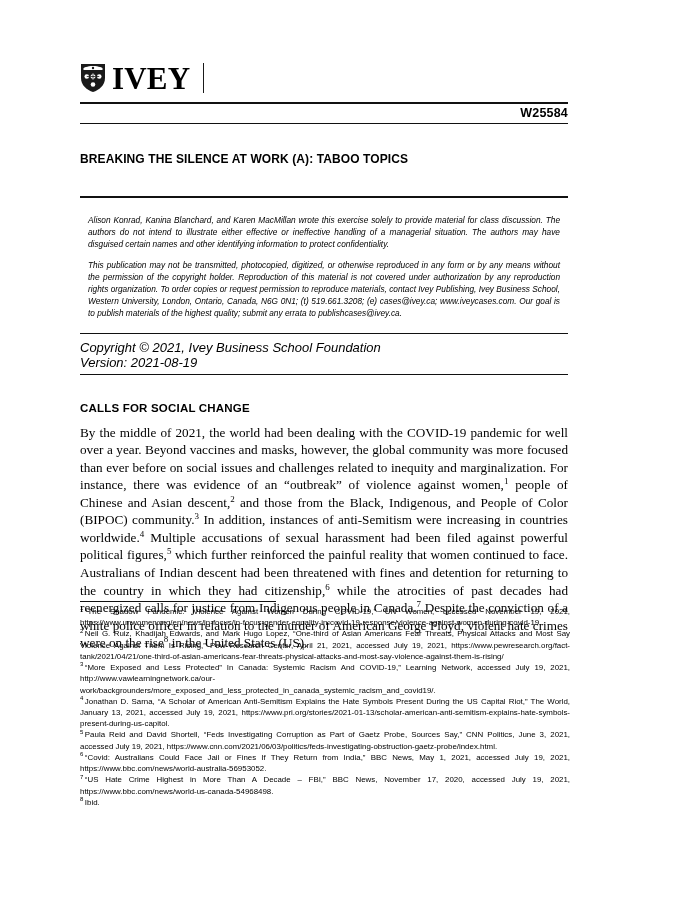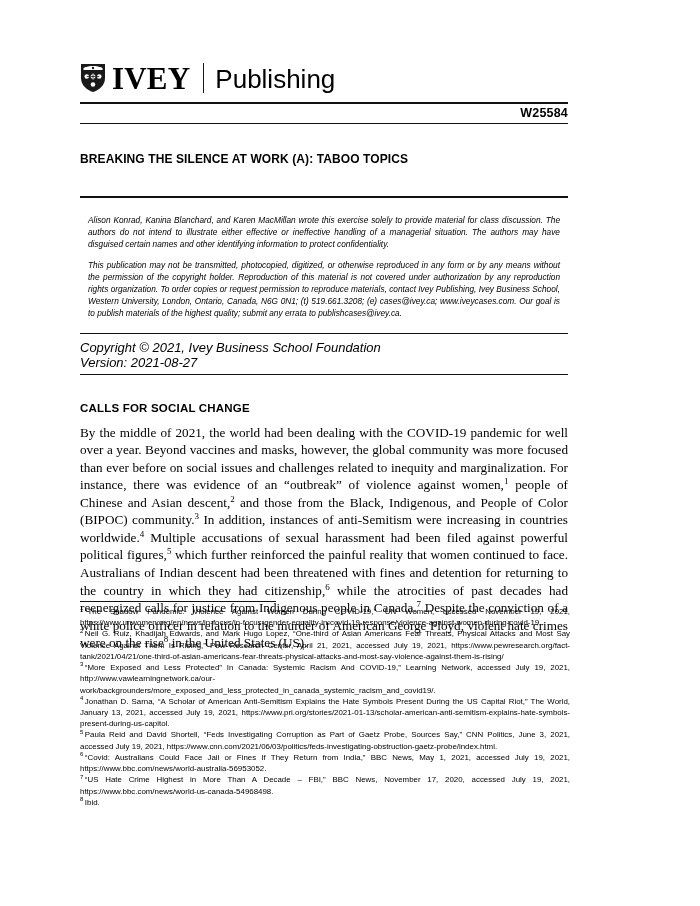--- a/index.html
+++ b/index.html
@@ -183,36 +183,35 @@
       <path d="M26 6 C14 6 7 10 7 10 L7 14 L45 14 L45 10 C45 10 38 6 26 6 Z" fill="#ffffff"></path>
       <circle cx="26" cy="10" r="2.4" fill="#1a1a1a"></circle>
       <path d="M26 20 L32 27 L26 34 L20 27 Z" fill="#ffffff"></path>
       <circle cx="13.5" cy="27" r="4.6" fill="#ffffff"></circle>
       <circle cx="38.5" cy="27" r="4.6" fill="#ffffff"></circle>
       <circle cx="26" cy="43" r="4.6" fill="#ffffff"></circle>
       <path d="M26 20 L26 34 M13.5 27 L38.5 27" stroke="#1a1a1a" stroke-width="1.6"></path>
     </svg>
     <span class="logo-ivey">IVEY</span>
     <span class="logo-divider"></span>
-    <span class="logo-publishing">Publishing</span>
   </div>
   <hr class="rule-heavy">
 
   <div class="doc-number">W25584</div>
   <hr class="rule-doc">
 
   <h1 class="doc-title">BREAKING THE SILENCE AT WORK (A): TABOO TOPICS</h1>
 
   <div class="disclaimer-block">
     <p class="disclaimer-p">Alison Konrad, Kanina Blanchard, and Karen MacMillan wrote this exercise solely to provide material for class discussion. The authors do not intend to illustrate either effective or ineffective handling of a managerial situation. The authors may have disguised certain names and other identifying information to protect confidentiality.</p>
     <p class="disclaimer-p">This publication may not be transmitted, photocopied, digitized, or otherwise reproduced in any form or by any means without the permission of the copyright holder. Reproduction of this material is not covered under authorization by any reproduction rights organization. To order copies or request permission to reproduce materials, contact Ivey Publishing, Ivey Business School, Western University, London, Ontario, Canada, N6G 0N1; (t) 519.661.3208; (e) cases@ivey.ca; www.iveycases.com. Our goal is to publish materials of the highest quality; submit any errata to publishcases@ivey.ca.</p>
   </div>
   <div class="copyright-row">
     <span>Copyright © 2021, Ivey Business School Foundation</span>
-    <span>Version: 2021-08-27</span>
+    <span>Version: 2021-08-19</span>
   </div>
   <hr class="rule-copyright">
 
   <h2 class="section-heading">CALLS FOR SOCIAL CHANGE</h2>
 
   <p class="body-p first"><span>By the middle of 2021, the world had been dealing with the COVID-19 pandemic for well over a year. Beyond vaccines and masks, however, the global community was more focused than ever before on social issues and challenges related to inequity and marginalization. For instance, there was evidence of an “outbreak” of violence against women,</span><sup>1</sup><span> people of Chinese and Asian descent,</span><sup>2</sup><span> and those from the Black, Indigenous, and People of Color (BIPOC) community.</span><sup>3</sup><span> In addition, instances of anti-Semitism were increasing in countries worldwide.</span><sup>4</sup><span> Multiple accusations of sexual harassment had been filed against powerful political figures,</span><sup>5</sup><span> which further reinforced the painful reality that women continued to face. Australians of Indian descent had been threatened with fines and detention for returning to the country in which they had citizenship,</span><sup>6</sup><span> while the atrocities of past decades had reenergized calls for justice from Indigenous people in Canada.</span><sup>7</sup><span> Despite the conviction of a white police officer in relation to the murder of American George Floyd, violent hate crimes were on the rise</span><sup>8</sup><span> in the United States (US).</span></p>
 
 
   <div class="footnotes">
     <hr class="footnote-rule">

